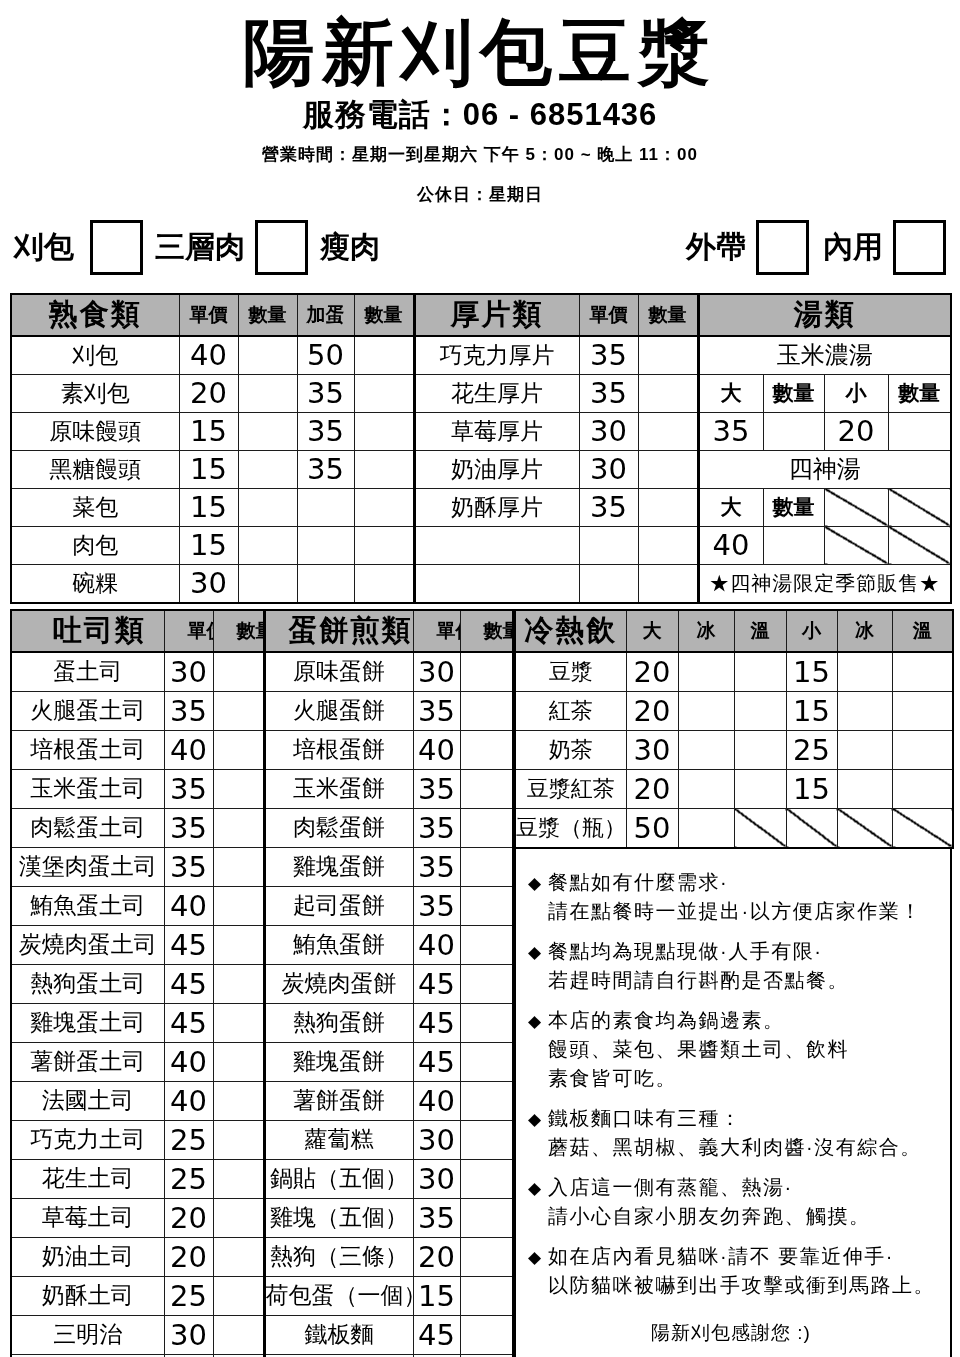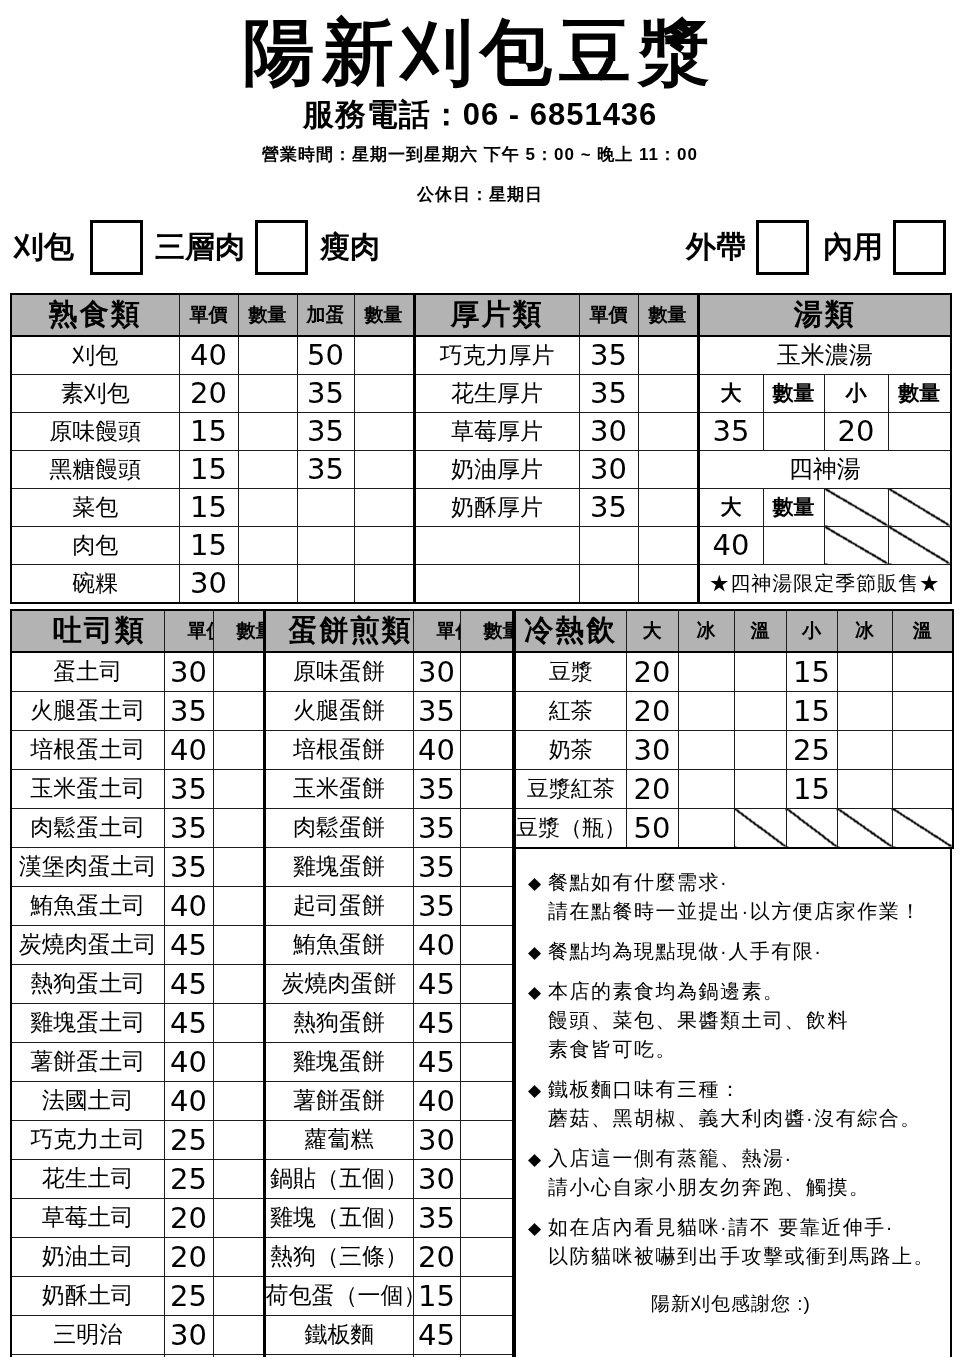--- a/index.html
+++ b/index.html
@@ -451,20 +451,21 @@
             <span class="bullet">◆</span>
             <div>
               <div class="nline">餐點如有什麼需求·</div>
               <div class="nline">請在點餐時一並提出·以方便店家作業！</div>
             </div>
           </div>
           <div class="note">
             <span class="bullet">◆</span>
             <div>
               <div class="nline">餐點均為現點現做·人手有限·</div>
+              <div class="nline">若趕時間請自行斟酌是否點餐。</div>
             </div>
           </div>
           <div class="note">
             <span class="bullet">◆</span>
             <div>
               <div class="nline">本店的素食均為鍋邊素。</div>
               <div class="nline">饅頭、菜包、果醬類土司、飲料</div>
               <div class="nline">素食皆可吃。</div>
             </div>
           </div>

